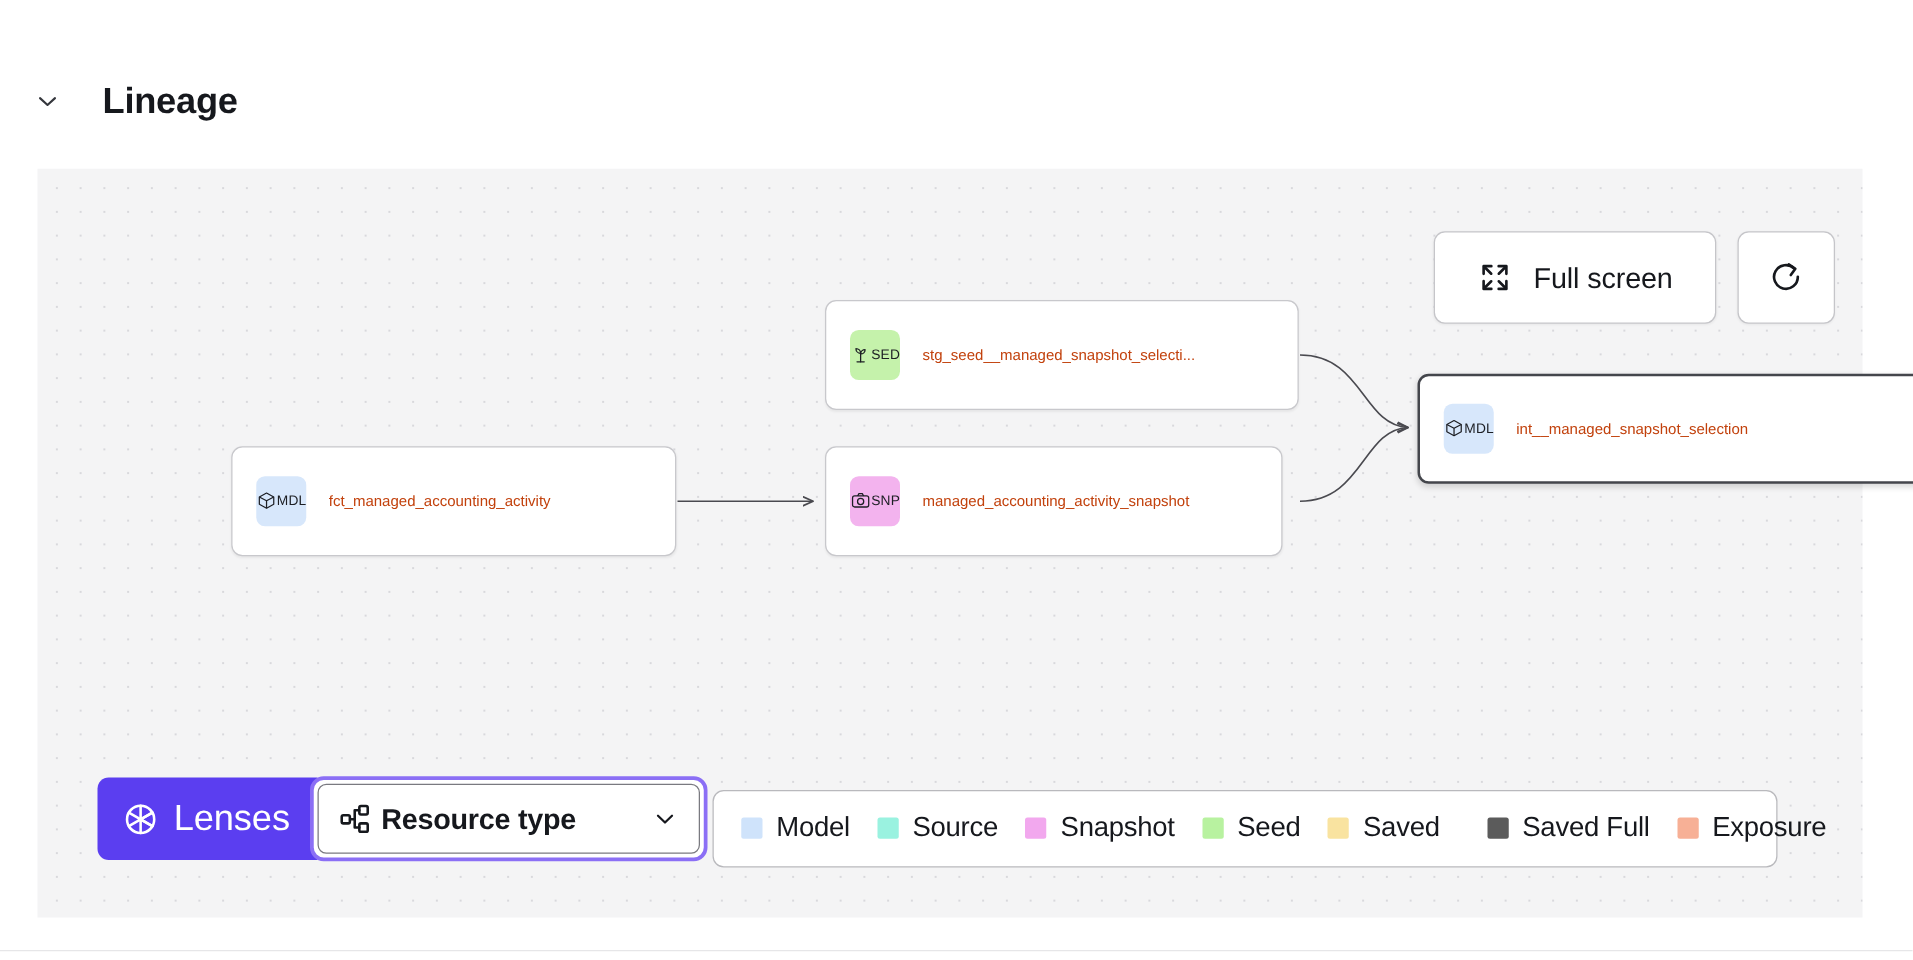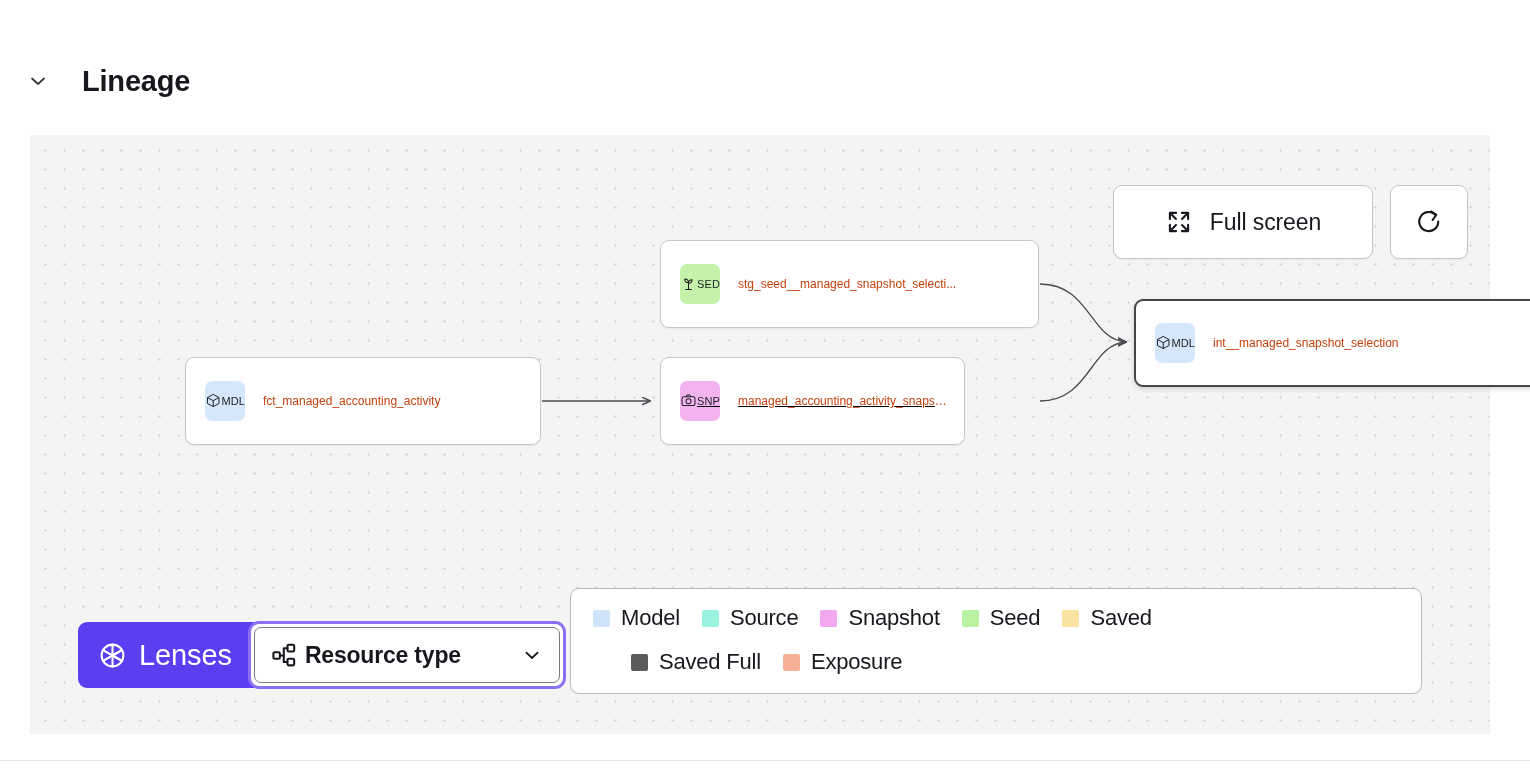--- a/index.html
+++ b/index.html
@@ -98,21 +98,21 @@
     color: #c2410c;
     white-space: nowrap;
     overflow: hidden;
     text-overflow: ellipsis;
     padding-right: 14px;
   }
 
   
   #node-fct  { left: 155px; top: 222px; width: 356px; height: 88px; }
   #node-stg  { left: 630px; top: 105px; width: 379px; height: 88px; }
-  #node-snp  { left: 630px; top: 222px; width: 305px; height: 88px; text-decoration: underline; }
+  #node-snp  { left: 630px; top: 222px; width: 366px; height: 88px; }
   #node-int  { left: 1104px; top: 164px; width: 420px; height: 88px; }
 
   
   .canvas-toolbar {
     position: absolute;
     right: 22px; top: 50px;
     display: flex;
     align-items: center;
     gap: 17px;
   }
@@ -120,21 +120,21 @@
     background: #ffffff;
     border: 1px solid #c5c5c9;
     border-radius: 9px;
     height: 74px;
     display: flex;
     align-items: center;
     justify-content: center;
     cursor: pointer;
     box-shadow: 0 1px 2px rgba(0,0,0,0.05);
   }
-  #fullscreen-button { width: 260px; gap: 17px; }
+  #fullscreen-button { width: 226px; gap: 17px; }
   #refresh-button { width: 78px; }
   .toolbar-btn .btn-text {
     font-size: 23px;
     font-weight: 400;
     color: #16181d;
     letter-spacing: -0.1px;
   }
 
   
   .lenses-group {
@@ -193,22 +193,21 @@
   
   .legend {
     position: absolute;
     left: 540px; bottom: 40px;
     width: 852px;
     background: #ffffff;
     border: 1px solid #b9b9bd;
     border-radius: 9px;
     padding: 16px 22px 18px 22px;
     display: flex;
-    flex-direction: column;
-    gap: 18px;
+    flex-direction: row;
   }
   .legend-row {
     display: flex;
     align-items: center;
     gap: 22px;
     flex-wrap: nowrap;
   }
   .legend-row.row-2 { padding-left: 38px; }
   .legend-item {
     display: flex;

